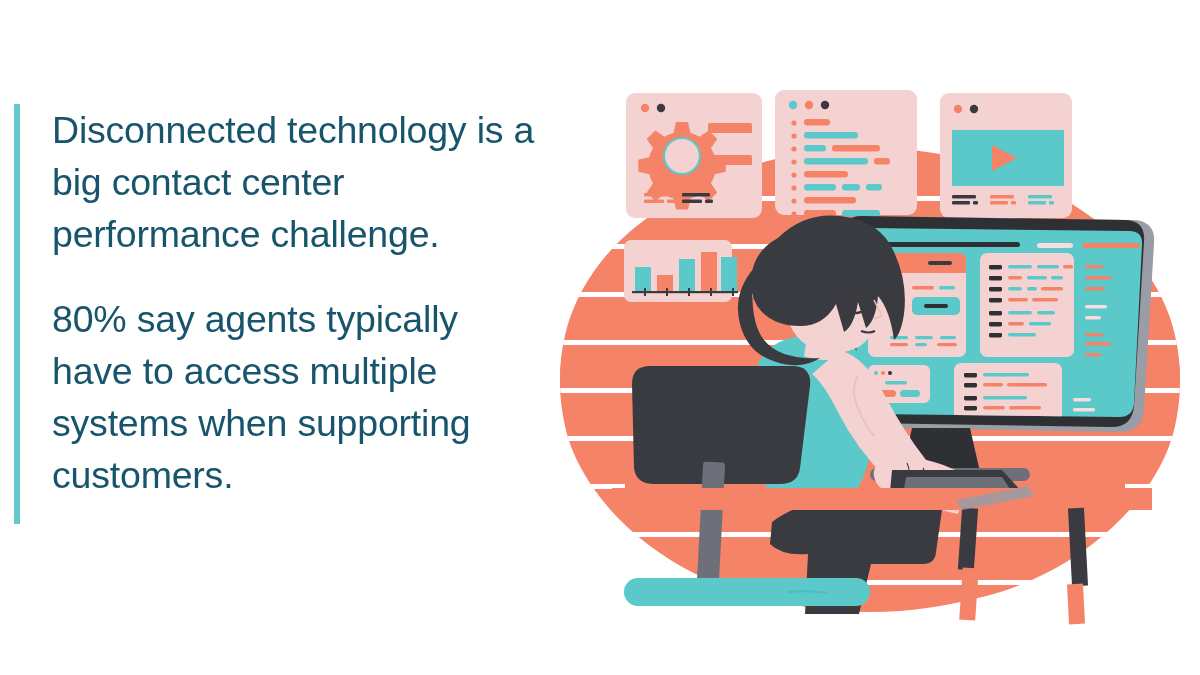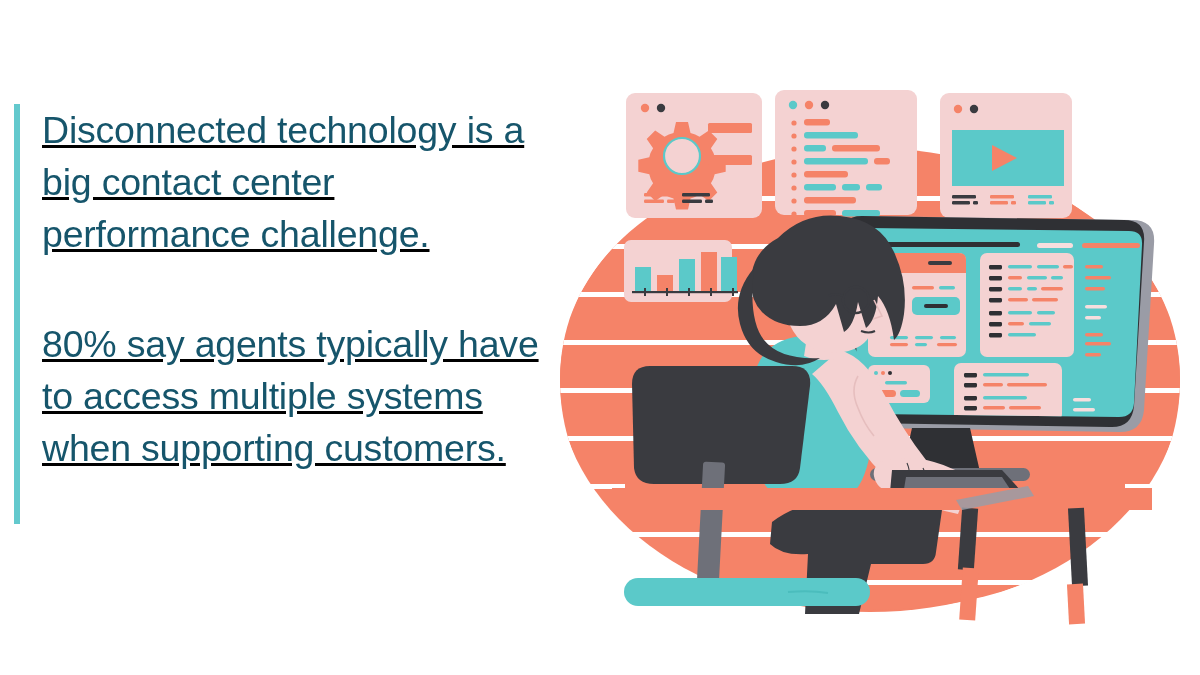--- a/index.html
+++ b/index.html
@@ -24,35 +24,34 @@
     display:flex;
     align-items:stretch;
   }
   .accent-bar {
     width:6px;
     background:#63C9CD;
     flex:0 0 6px;
     border-radius:0;
   }
   .callout-text {
-    padding-left:22px;
+    padding-left:32px;
     display:flex;
     flex-direction:column;
     justify-content:flex-start;
-    text-decoration:underline;
   }
   .para {
     color:#16556B;
     font-size:37.5px;
     line-height:52px;
     font-weight:400;
     letter-spacing:-0.2px;
     max-width:500px;
   }
-  .para.second { margin-top:58px; }
+  .para.second { margin-top:33px; }
 
   
   .illu {
     position:absolute;
     left:540px; top:0;
     width:660px; height:675px;
   }
   .illu svg { display:block; width:660px; height:675px; }
 </style>
 </head>

